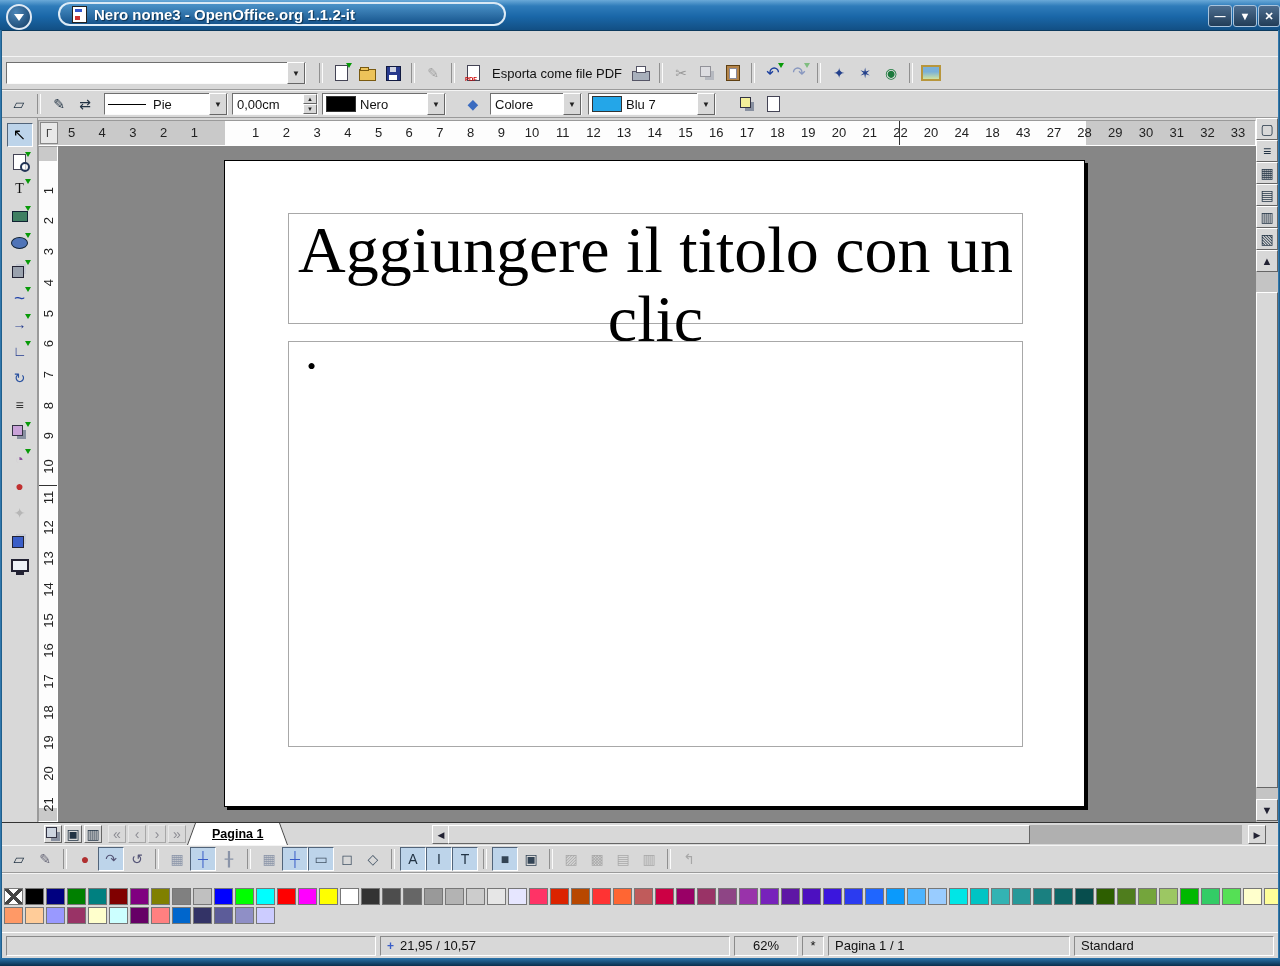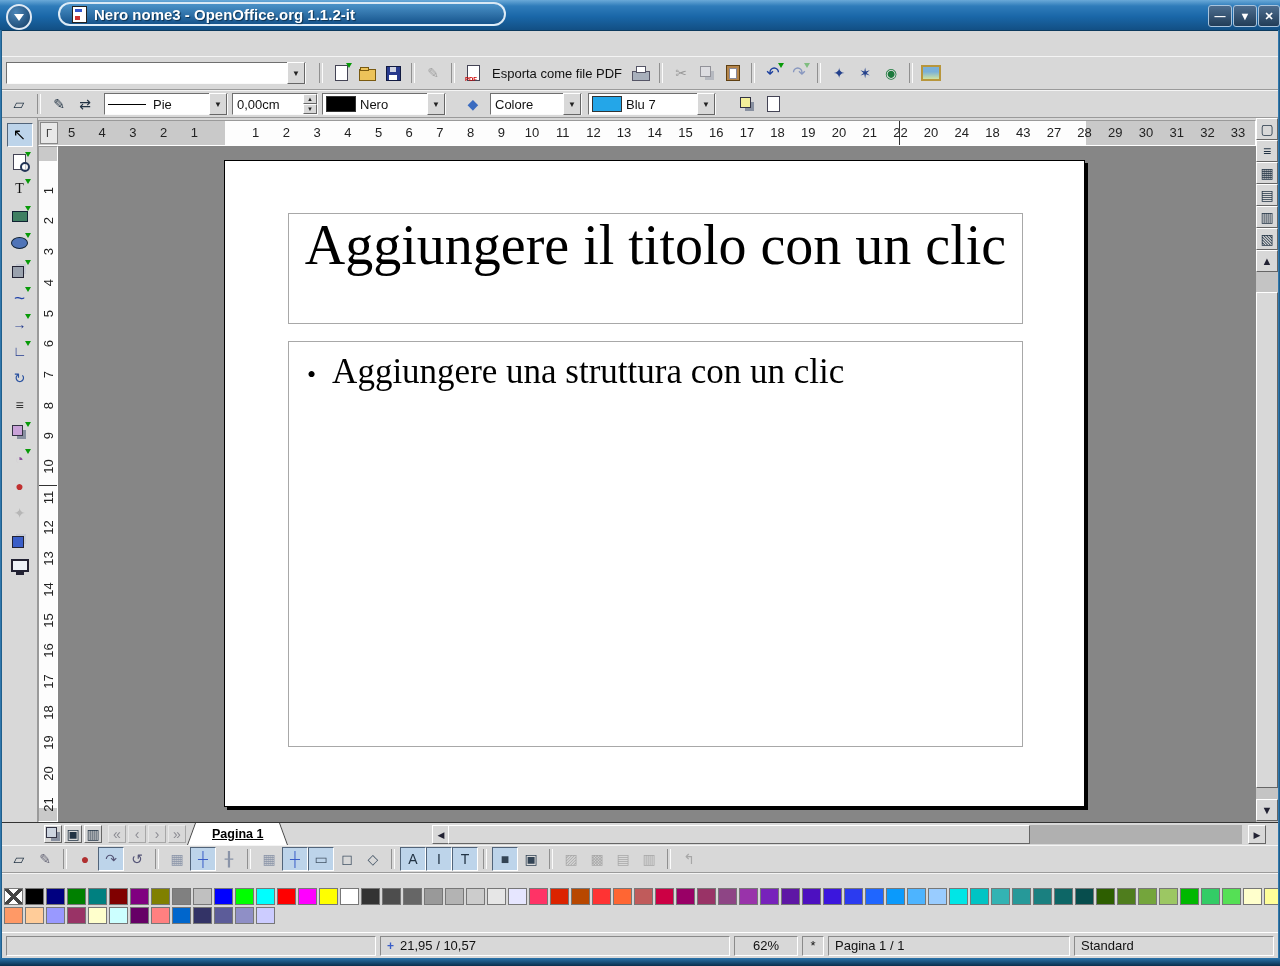--- a/index.html
+++ b/index.html
@@ -86,21 +86,21 @@
   #vruler .marker{position:absolute;left:0;top:338px;width:18px;height:1px;background:#333;}
   
   #maintools{left:2px;top:118px;width:36px;height:704px;background:#d8d8d8;border-right:1px solid #9a9a9a;
     display:flex;flex-direction:column;align-items:center;padding-top:5px;box-sizing:border-box;gap:3px;}
   
   #canvas{left:58px;top:146px;width:1198px;height:676px;background:#868686;overflow:hidden;}
   #page{position:absolute;left:166px;top:14px;width:861px;height:647px;background:#fff;
     border:1px solid #000;box-shadow:3px 3px 0 #000;box-sizing:border-box;}
   .phbox{position:absolute;border:1px solid #a8a8a8;box-sizing:border-box;}
   #titlebox{left:63px;top:52px;width:735px;height:111px;}
-  #titlebox .t{font-family:"Liberation Serif",serif;font-size:56px;line-height:1.04;text-align:center;
+  #titlebox .t{font-family:"Liberation Serif",serif;font-size:66px;line-height:1.04;text-align:center;
     padding-top:2px;color:#000;}
   #outlinebox{left:63px;top:180px;width:735px;height:406px;}
   #outlinebox .row{display:flex;align-items:baseline;padding:10px 0 0 18px;
     font-family:"Liberation Serif",serif;font-size:35px;color:#000;}
   #outlinebox .bullet{font-size:26px;padding-right:16px;}
   
   #rightcol{left:1256px;top:118px;width:22px;height:704px;background:#c4c4c4;}
   .sqbtn{width:22px;height:22px;background:#d8d8d8;border:1px solid;border-color:#fff #666 #666 #fff;
     box-sizing:border-box;display:flex;align-items:center;justify-content:center;font-size:11px;color:#223;}
   #vthumb{position:absolute;left:0;top:174px;width:22px;height:496px;background:#d8d8d8;
@@ -422,21 +422,20 @@
     </div>
 
   <div id="canvas" class="abs">
     <div id="page">
       <div id="titlebox" class="phbox">
         <div class="t">Aggiungere il titolo con un clic</div>
       </div>
       <div id="outlinebox" class="phbox">
         <div class="row">
           <span class="bullet">•</span>
-          <span>Aggiungere una struttura con un clic</span>
         </div>
       </div>
     </div>
   </div>
 
   <div id="rightcol" class="abs">
     <div>
         <span class="tbtn sqbtn">
           <span class="glyph" style="color: rgb(34, 51, 68);">▢</span>
         </span>

